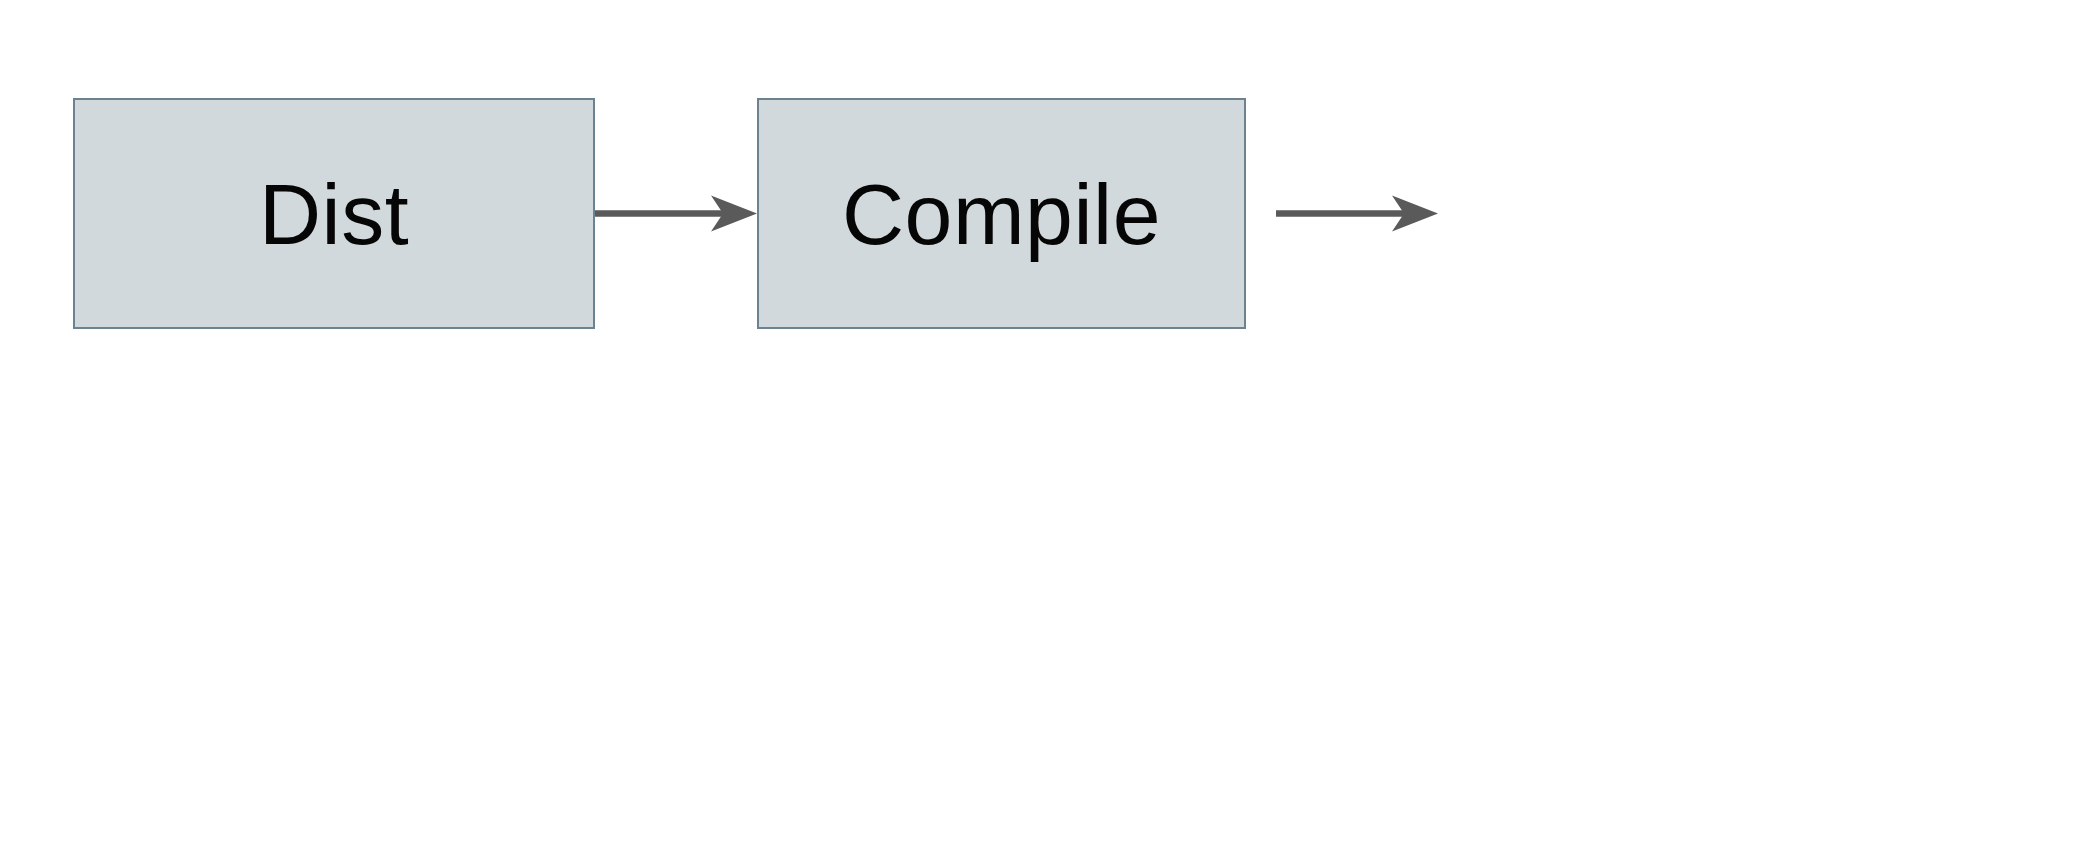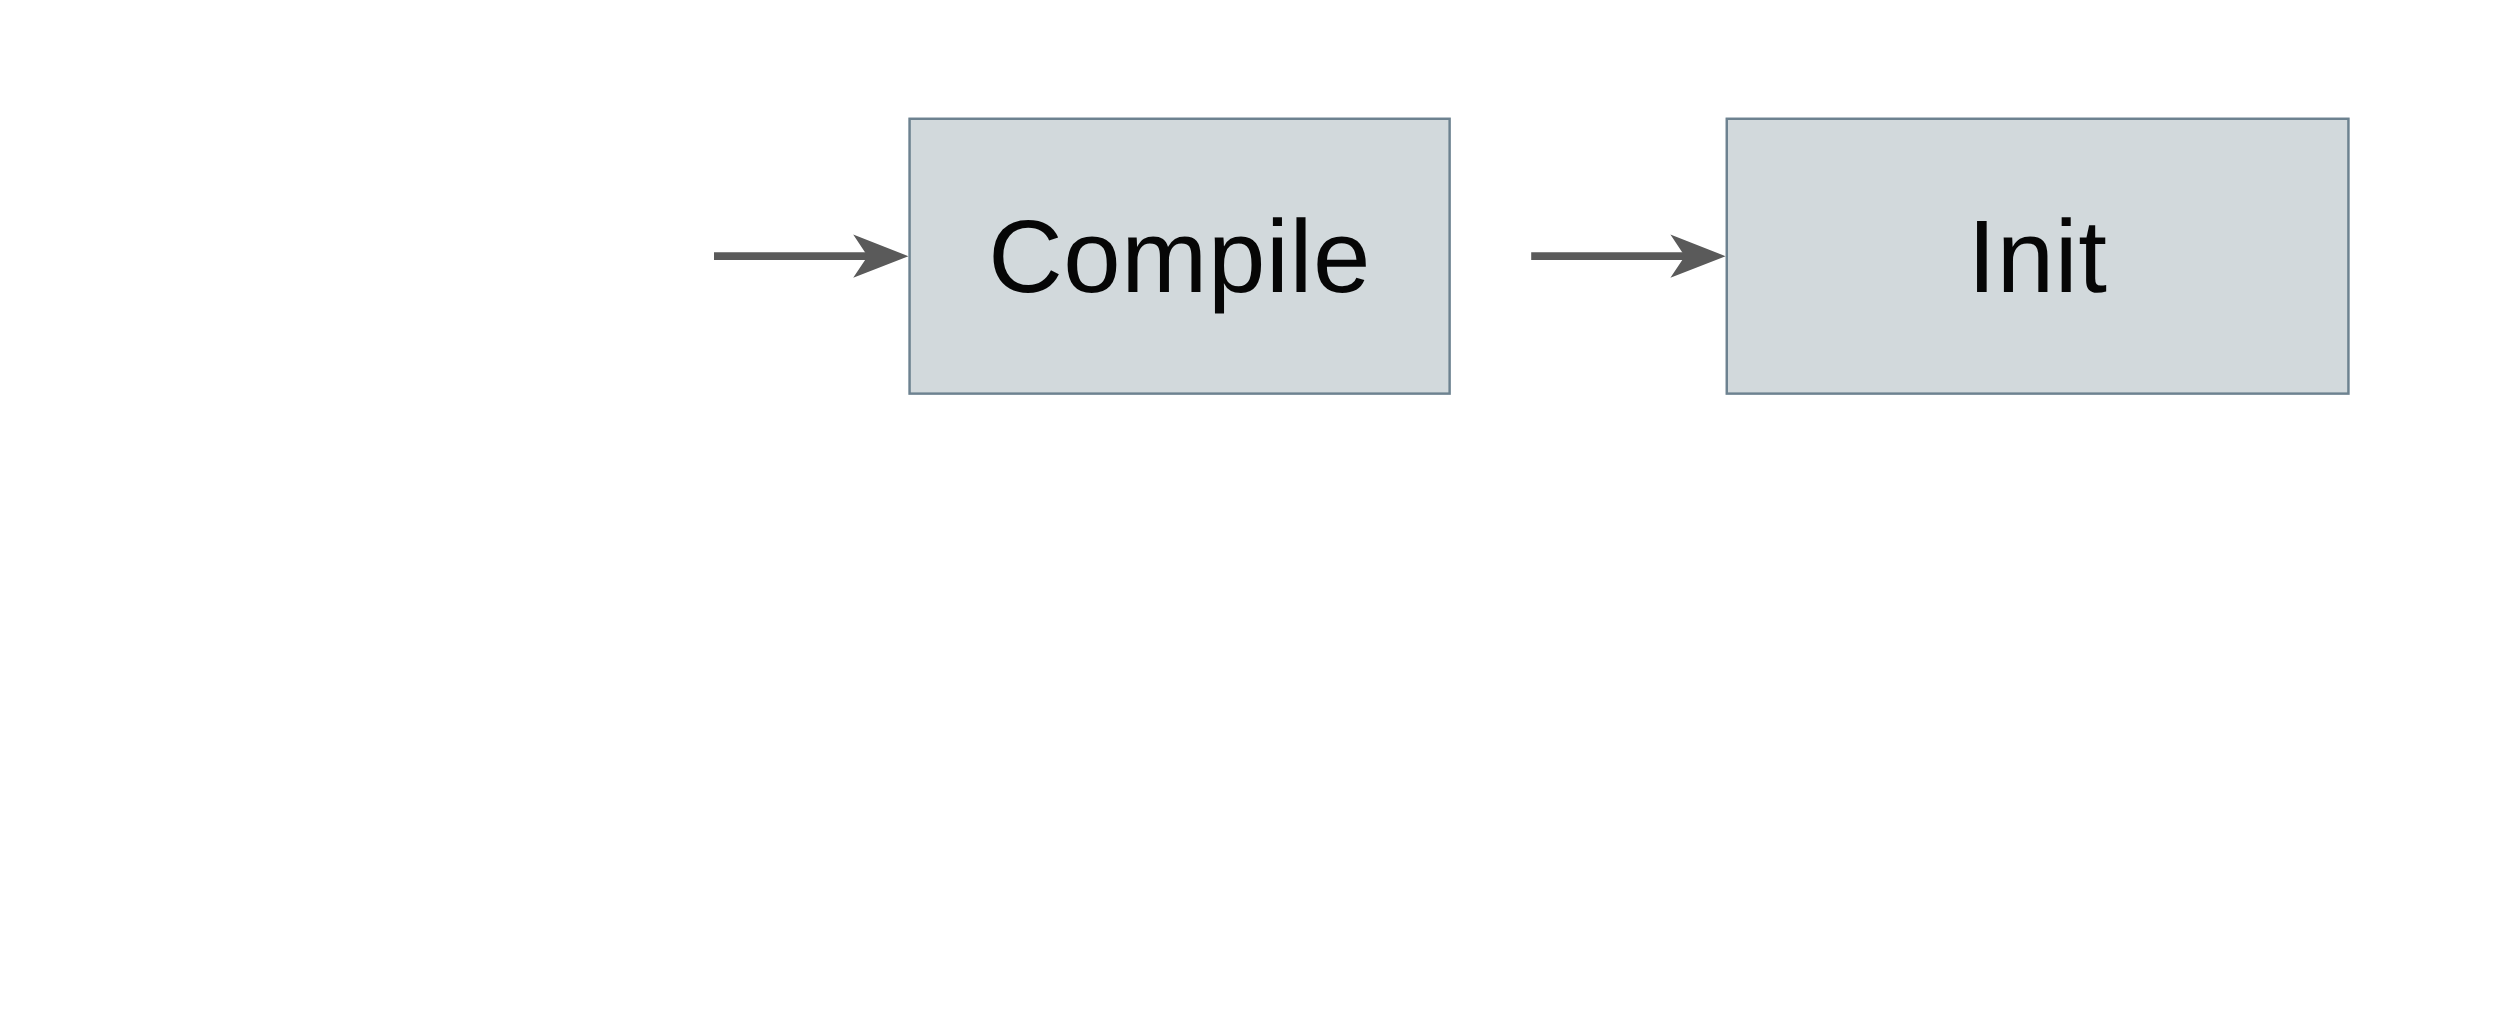--- a/index.html
+++ b/index.html
@@ -24,41 +24,41 @@
     position:absolute;
     background:var(--node-fill);
     border:2px solid var(--node-border);
     display:flex;align-items:center;justify-content:center;
     color:var(--text);
     font-size:86px;
     line-height:1;
     letter-spacing:0.5px;
   }
   .node-dist   {left:73px;  top:98px;  width:522px; height:231px;}
-  .node-compile{left:757px; top:98px;  width:452px; height:231px;}
+  .node-compile{left:757px; top:98px;  width:489px; height:231px;}
   .node-init   {left:1438px;top:98px;  width:520px; height:231px;}
   .node-clean  {left:757px; top:512px; width:519px; height:231px;}
   svg.edges{
     position:absolute;left:0;top:0;width:2078px;height:848px;
     pointer-events:none;
   }
 </style>
 </head>
 <body>
 
 <div class="canvas">
 
+  <div class="node node-dist">
+    <span>Dist</span>
+  </div>
 
   <div class="node node-compile">
     <span>Compile</span>
   </div>
 
-  <div class="node node-init">
-    <span>Init</span>
-  </div>
 
 
   <svg class="edges" viewBox="0 0 2078 848" xmlns="http://www.w3.org/2000/svg">
       <g>
         <line x1="595" y1="213.5" x2="725" y2="213.5" stroke="#5a5a5a" stroke-width="6.5"></line>
         <polygon points="757,213.5 711,195.5 723,213.5 711,231.5" fill="#5a5a5a"></polygon>
       </g>
       <g>
         <line x1="1276" y1="213.5" x2="1406" y2="213.5" stroke="#5a5a5a" stroke-width="6.5"></line>
         <polygon points="1438,213.5 1392,195.5 1404,213.5 1392,231.5" fill="#5a5a5a"></polygon>

